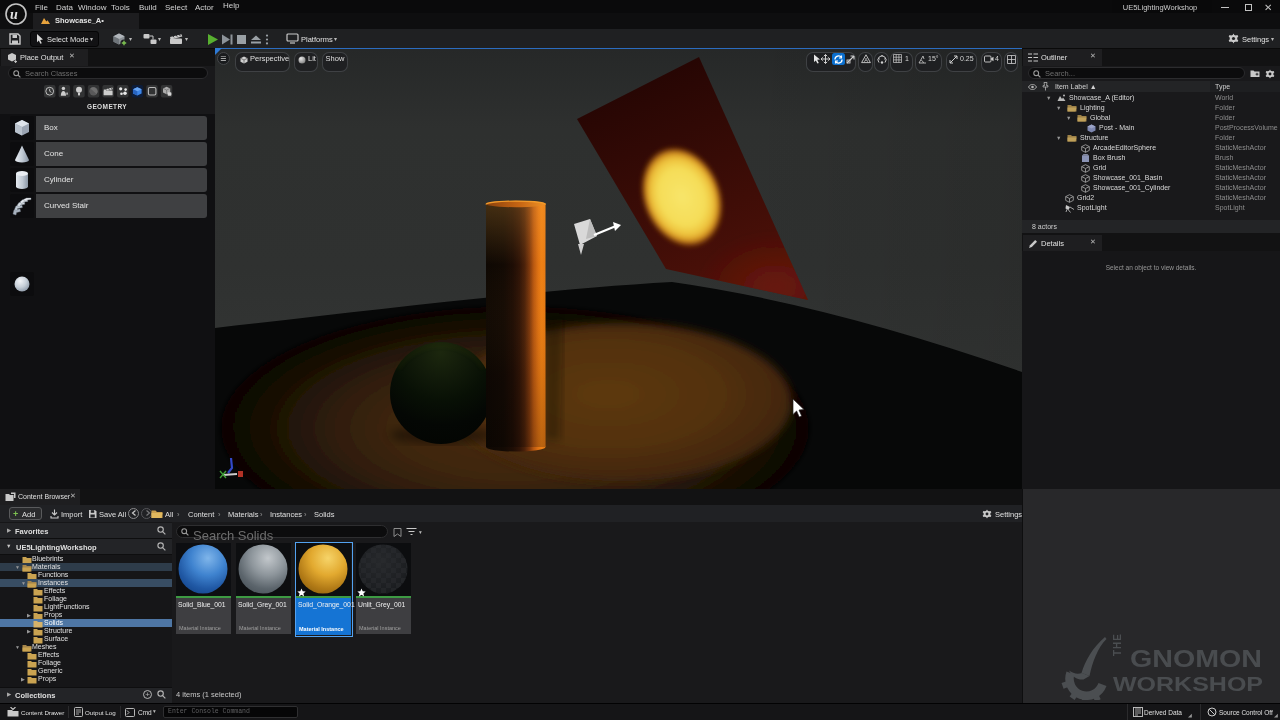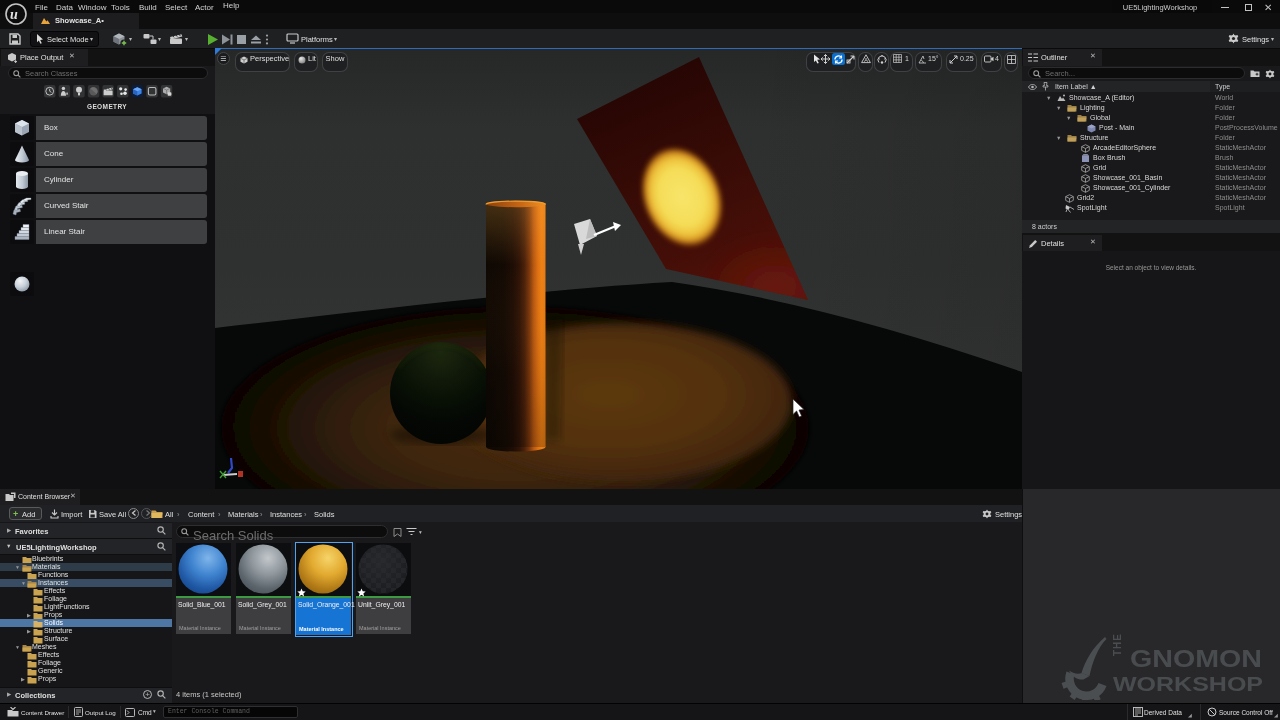--- a/index.html
+++ b/index.html
@@ -215,32 +215,20 @@
       <div class="pa-ic"><svg width="24" height="24" viewBox="0 0 24 24">
           <g stroke="#7e8996" stroke-width="0.4">
             <path d="M3 20 L4 16 L10 15 L10.5 17.5 L6.5 18.5 L6 21 Z" fill="#a8b2bf"></path>
             <path d="M4.5 15.5 L6 12 L12 11.2 L12.4 13.6 L7.5 14.6 L7 17 Z" fill="#bec8d2"></path>
             <path d="M7 11.5 L9 8.5 L14.5 8 L14.8 10.2 L10.5 11 L9.8 13 Z" fill="#d3dae1"></path>
             <path d="M10 8 L12.5 5.8 L17.5 5.5 L17.7 7.4 L13.4 7.9 L12 9.8 Z" fill="#e5eaef"></path>
             <path d="M13.5 5.5 L16.5 4 L21 4 L21 5.6 L17 5.9 L15 7.2 Z" fill="#f0f3f6"></path>
           </g>
         </svg></div>
       <div class="pa-lb">Curved Stair</div>
-    </div>
-<div class="pa-row" style="top:220px;">
-      <div class="pa-ic"><svg width="24" height="24" viewBox="0 0 24 24">
-          <g stroke="#86919f" stroke-width="0.4">
-            <path d="M5 19.5 H19 V16.5 H5 Z" fill="#aab4c1"></path>
-            <path d="M7 16.5 H19 V13.5 H7 Z" fill="#c0c9d4"></path>
-            <path d="M9 13.5 H19 V10.5 H9 Z" fill="#d2d9e1"></path>
-            <path d="M11 10.5 H19 V7.5 H11 Z" fill="#e1e6ec"></path>
-            <path d="M13 7.5 H19 V4.5 H13 Z" fill="#eef1f5"></path>
-          </g>
-        </svg></div>
-      <div class="pa-lb">Linear Stair</div>
     </div>
 <div class="pa-row" style="top:272px;">
       <div class="pa-ic"><svg width="24" height="24" viewBox="0 0 24 24">
           <defs>
             <radialGradient id="spg" cx="0.38" cy="0.3" r="0.75">
               <stop offset="0" stop-color="#f2f4f7"></stop>
               <stop offset="0.55" stop-color="#c6cfd8"></stop>
               <stop offset="1" stop-color="#8d99a8"></stop>
             </radialGradient>
           </defs>

